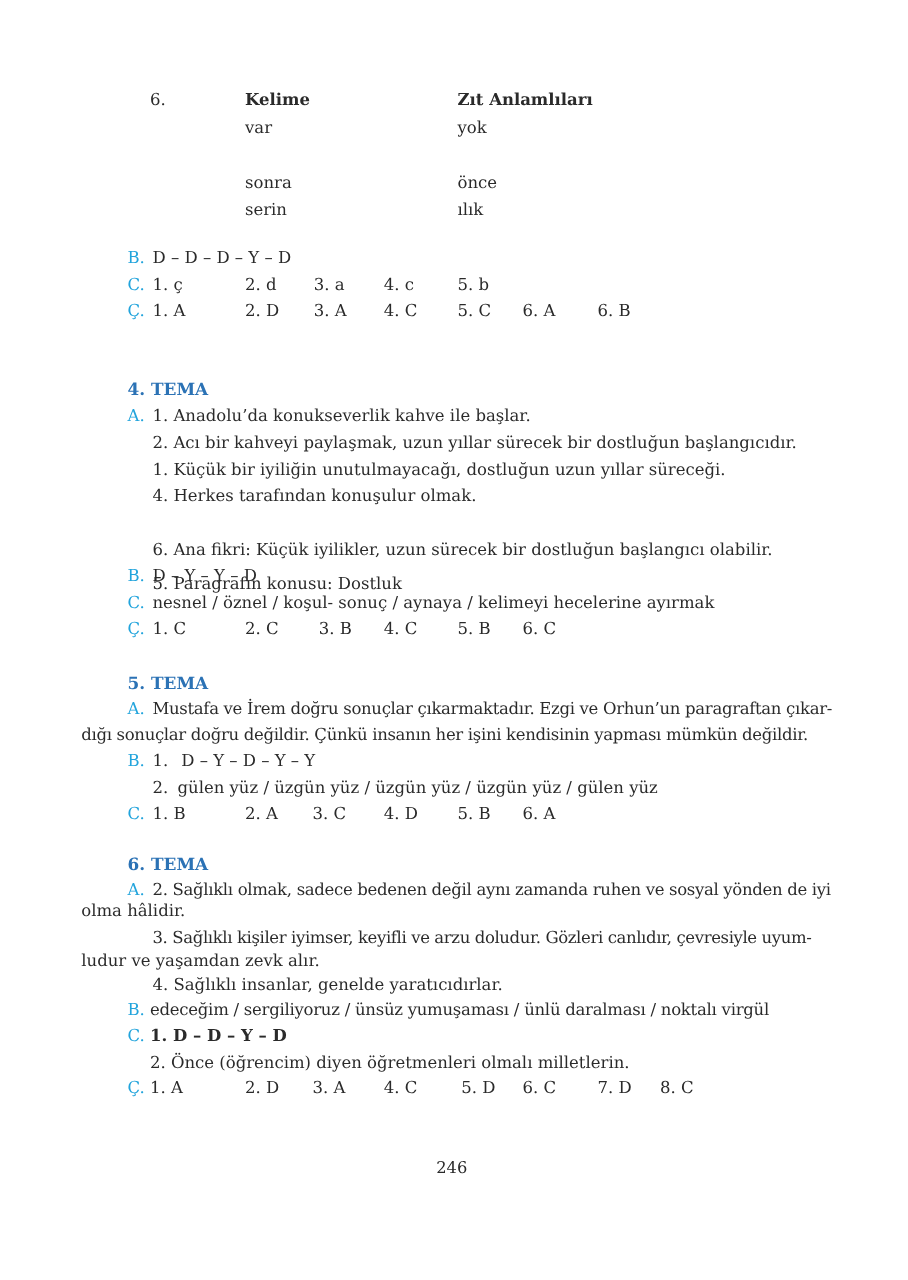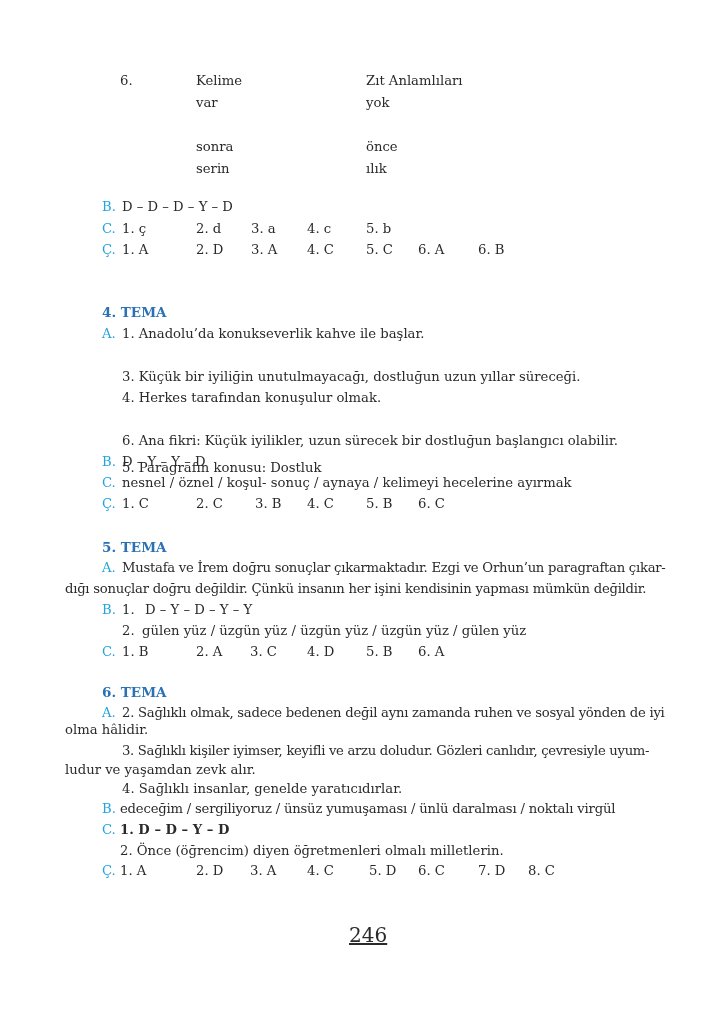--- a/index.html
+++ b/index.html
@@ -3,26 +3,26 @@
   <meta charset="utf-8">
   <style>
     html, body { margin: 0; padding: 0; background: #ffffff; }
     body {
       width: 726px; height: 1024px; position: relative; overflow: hidden;
       font-family: "DejaVu Serif", "Liberation Serif", serif;
       color: #2a2a2a;
       font-size: 13.2px;
     }
     .page { position: absolute; left: 0; top: 0; width: 726px; height: 1024px; }
-    .bold { font-weight: normal; }
+    .bold { font-weight: bold; }
     .tema { color: #2b72b5; font-weight: bold; font-size: 13.5px; }
     .lbl { color: #22a4dc; }
     .line { position: absolute; left: 0; width: 726px; height: 18px; }
     .line span { position: absolute; top: 0; white-space: nowrap; line-height: 18px; }
-    .pagenum { font-size: 20px; text-decoration: underline; }
+    .pagenum { font-size: 13px; }
   </style>
 </head>
 <body>
 
 <div class="page">
 
   <div class="line" style="top:72px;">
     <span style="left:120px;">6.</span>
     <span class="bold" style="left:196px;">Kelime</span>
     <span class="bold" style="left:366px;">Zıt Anlamlıları</span>
@@ -63,22 +63,25 @@
     <span style="left:478px;">6. B</span>
   </div>
 
   <div class="line" style="top:303px;">
     <span class="tema" style="left:102px;">4. TEMA</span>
   </div>
   <div class="line" style="top:325px;">
     <span class="lbl" style="left:102px;">A.</span>
     <span style="left:122px;">1. Anadolu’da konukseverlik kahve ile başlar.</span>
   </div>
+  <div class="line" style="top:346px;">
+    <span style="left:122px;">2. Acı bir kahveyi paylaşmak, uzun yıllar sürecek bir dostluğun başlangıcıdır.</span>
+  </div>
   <div class="line" style="top:368px;">
-    <span style="left:122px;">3. Küçük bir iyiliğin unutulmayacağı, dostluğun uzun yıllar süreceği.</span>
+    <span style="left:122px;">1. Küçük bir iyiliğin unutulmayacağı, dostluğun uzun yıllar süreceği.</span>
   </div>
   <div class="line" style="top:389px;">
     <span style="left:122px;">4. Herkes tarafından konuşulur olmak.</span>
   </div>
   <div class="line" style="top:411px;margin-top:48px;">
     <span style="left:122px;">5. Paragrafın konusu: Dostluk</span>
   </div>
   <div class="line" style="top:432px;">
     <span style="left:122px;">6. Ana fikri: Küçük iyilikler, uzun sürecek bir dostluğun başlangıcı olabilir.</span>
   </div>

